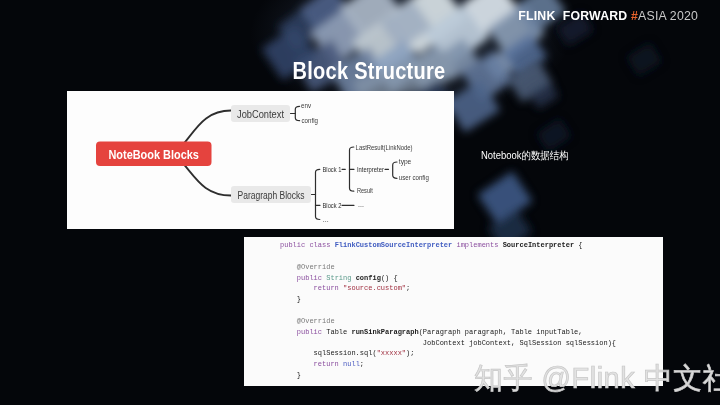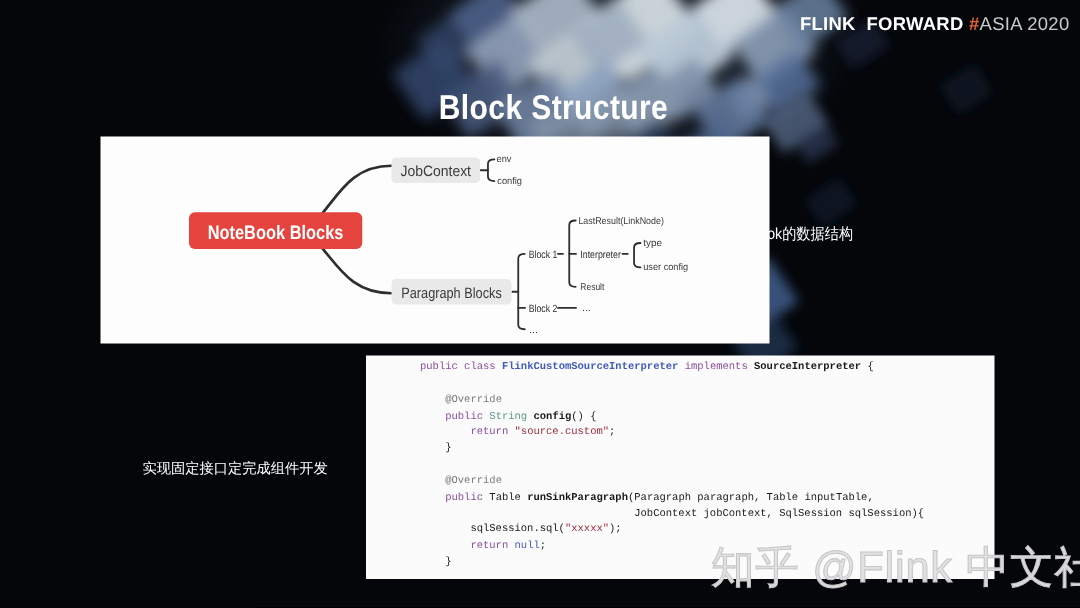--- a/index.html
+++ b/index.html
@@ -1,22 +1,22 @@
 <!DOCTYPE html>
 <html><head>
 <meta charset="utf-8">
 <style>
 html,body{margin:0;padding:0;background:#000;}
 #slide{position:relative;width:720px;height:405px;overflow:hidden;background:#030508;font-family:"Liberation Sans",sans-serif;}
 #bg{position:absolute;left:0;top:0;}
-#logo{position:absolute;top:8.5px;right:7px;font-size:12.3px;font-weight:bold;color:#fff;letter-spacing:0.2px;white-space:nowrap;margin-left:14px;}
+#logo{position:absolute;top:8.5px;right:22px;font-size:12.3px;font-weight:bold;color:#fff;letter-spacing:0.2px;white-space:nowrap;margin-left:14px;}
 #logo .hash{color:#e8632c;}
 #logo .asia{color:#c9c9c9;font-weight:normal;}
 #title{position:absolute;left:0;top:58px;width:738px;text-align:center;font-size:23px;font-weight:bold;color:#fff;letter-spacing:0.3px;transform:scaleX(0.87);}
-#panel1{position:absolute;left:67px;top:91px;width:446px;height:138px;background:#fdfdfd;text-align:center;}
+#panel1{position:absolute;left:67px;top:91px;width:387px;height:138px;background:#fdfdfd;}
 #lab1{position:absolute;left:481px;top:148.5px;font-size:10.5px;color:#fff;transform:scaleX(0.9);transform-origin:left;}
 #panel2{position:absolute;left:244px;top:236.5px;width:387px;height:149.5px;background:#fbfbfb;padding-left:32px;}
 #panel2 pre{margin:0;padding:3.5px 0 0 4px;font-family:"Liberation Mono",monospace;font-size:7px;line-height:10.85px;color:#1a1a1a;}
 .kw{color:#8a4d9e;}
 .cls{color:#3f5bc0;}
 .bold{font-weight:bold;}
 .ann{color:#7a7a7a;}
 .str{color:#a03040;}
 .typ{color:#5b9a8b;}
 .nul{color:#4a5ac0;}
@@ -129,15 +129,14 @@
         <span class="kw">return</span> <span class="str">"source.custom"</span>;
     }
 
     <span class="ann">@Override</span>
     <span class="kw">public</span> Table <span class="bold">runSinkParagraph</span>(Paragraph paragraph, Table inputTable,
                                   JobContext jobContext, SqlSession sqlSession){
         sqlSession.sql(<span class="str">"xxxxx"</span>);
         <span class="kw">return</span> <span class="nul">null</span>;
     }</pre>
     </div>
-<div id="lab2">实现固定接口定完成组件开发</div>
 <div id="wm">知乎 @Flink 中文社区</div>
 </div>
 
 </body></html>

